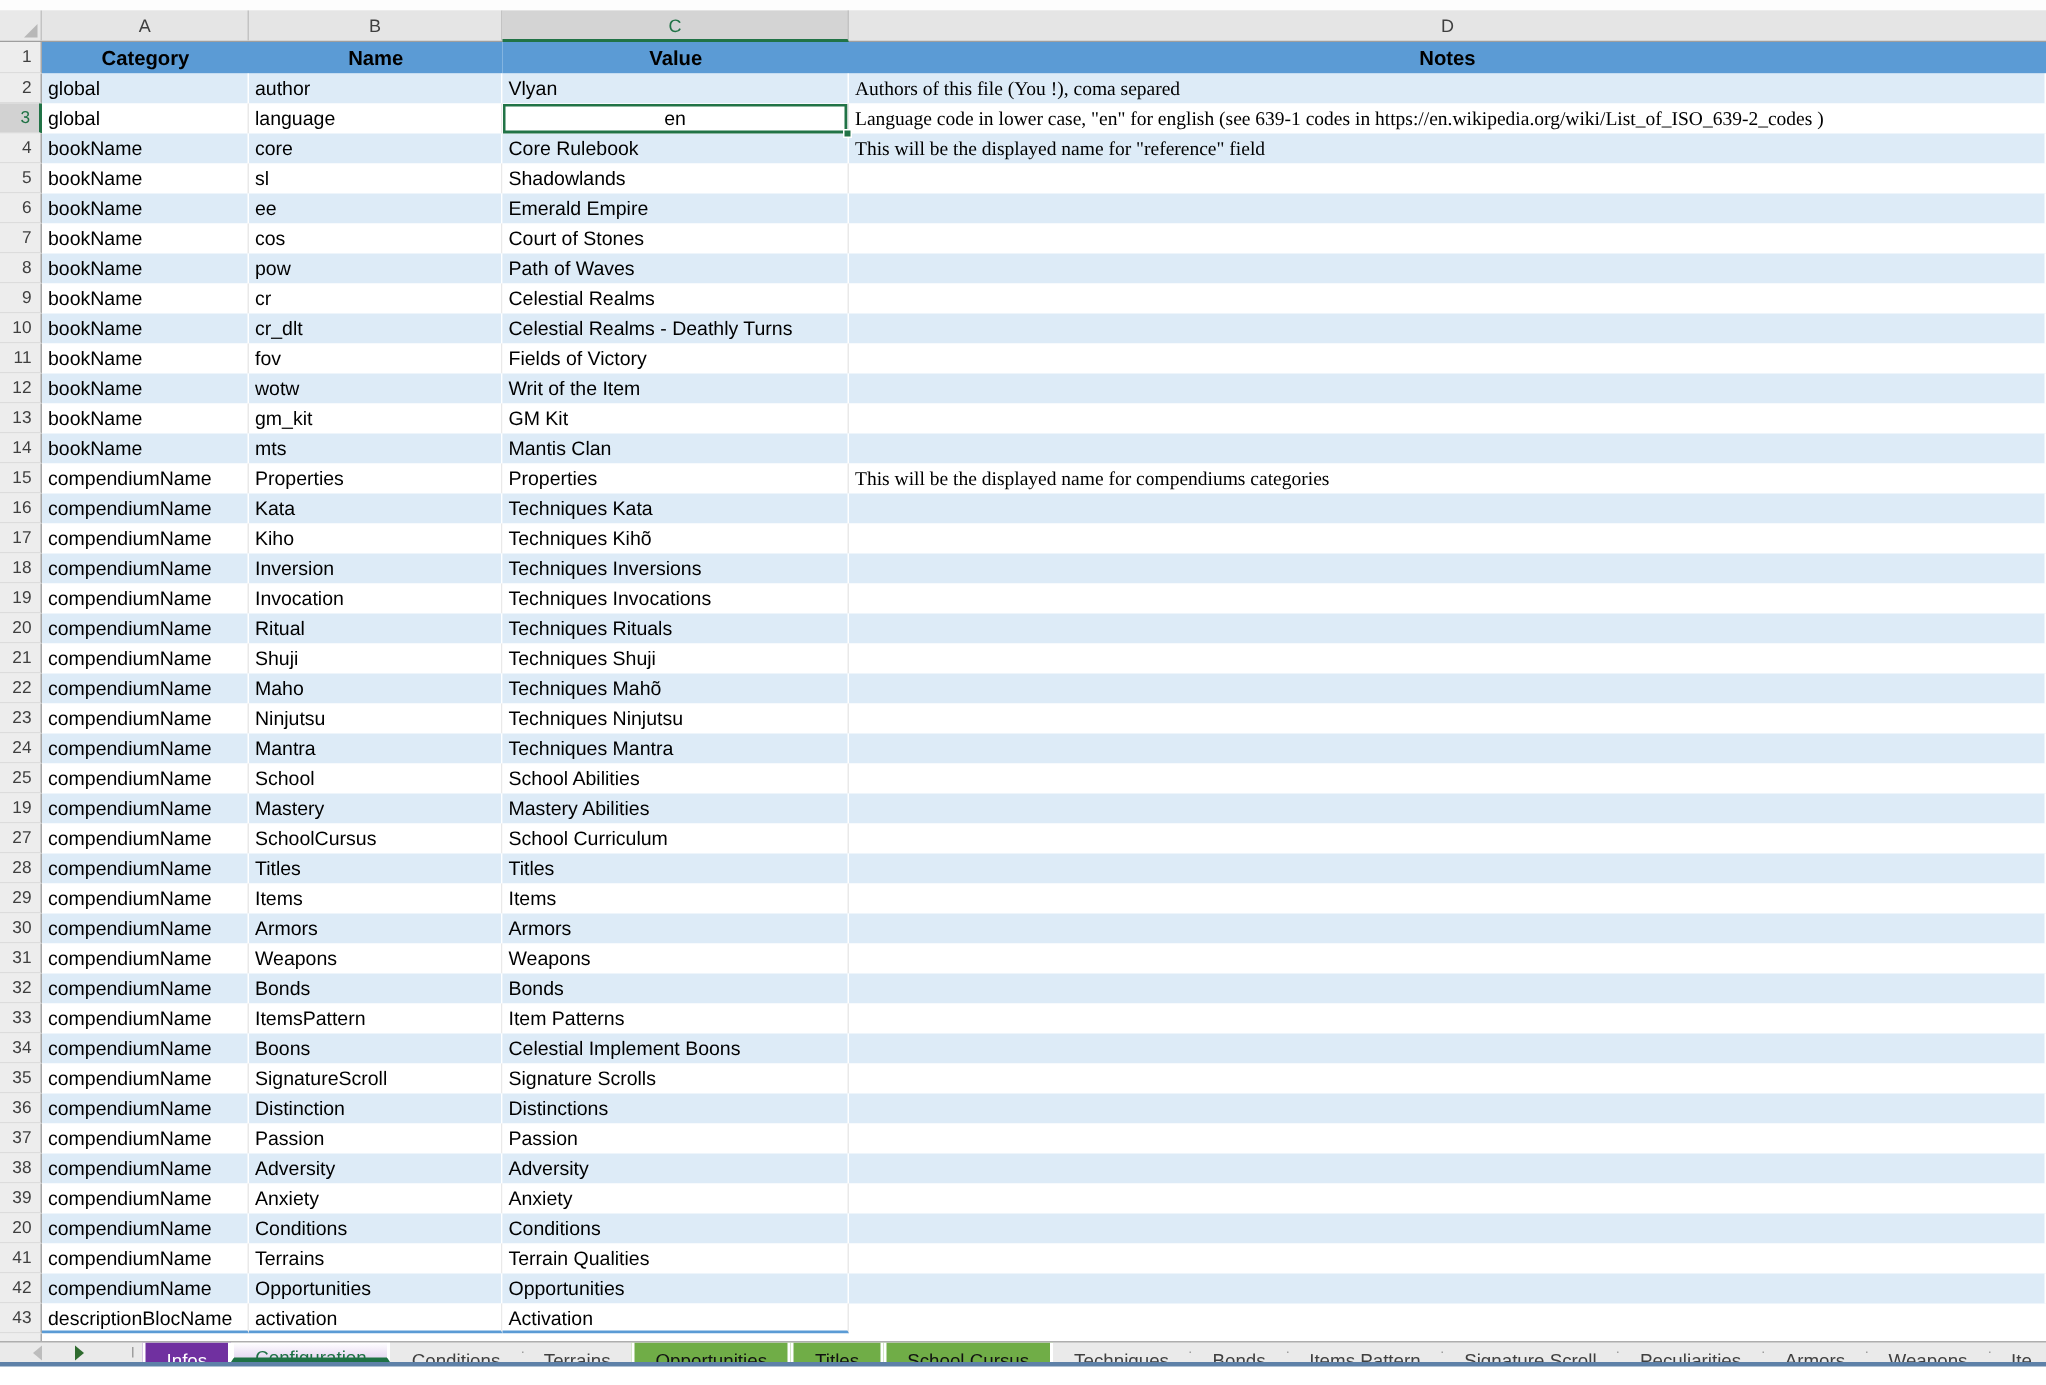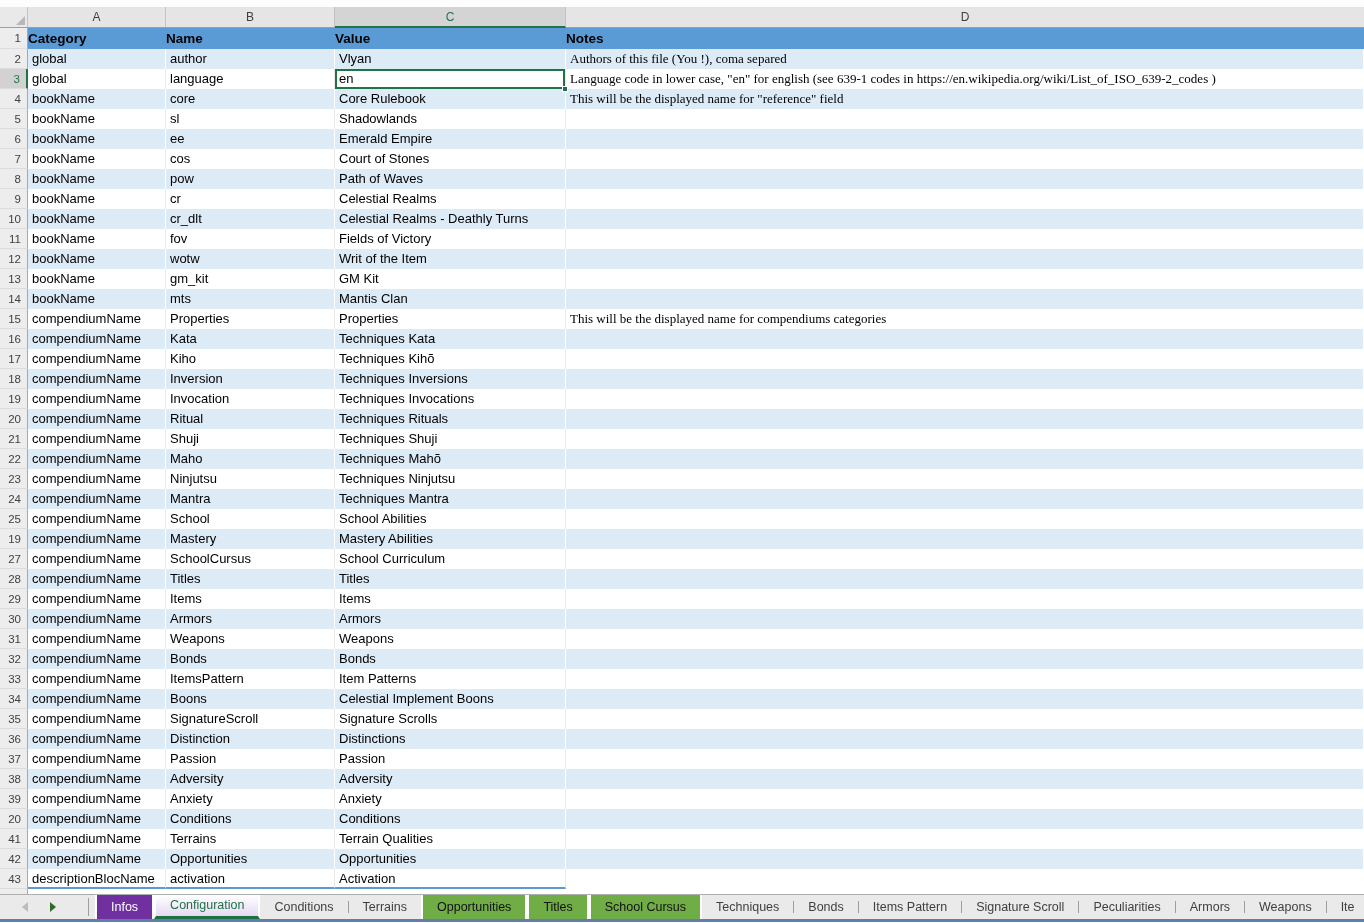--- a/index.html
+++ b/index.html
@@ -20,44 +20,44 @@
                  border-left:9px solid transparent; border-bottom:9px solid #b8b8b8; }
   .w-a  { width:138px; flex:none; }
   .w-b  { width:169px; flex:none; }
   .w-c  { width:231px; flex:none; }
   .w-d  { flex:1 1 auto; min-width:0; }
 
   
   #header-row { display:flex; height:21px; }
   #header-row .rowhdr { height:21px; line-height:21px; }
   #header-row .hcell { background:#5b9bd5; color:#000; font-weight:bold; font-size:13.5px;
-                       text-align:left; line-height:21px; height:21px; overflow:hidden; white-space:nowrap; }
+                       text-align:center; line-height:21px; height:21px; overflow:hidden; white-space:nowrap; }
 
   
   .row { display:flex; height:20px; }
   .rowhdr { width:28px; flex:none; background:#ededed; font-size:11.5px; color:#3f3f3f;
             text-align:right; padding-right:6px; line-height:20px; height:20px;
             border-right:1px solid #a8a8a8; border-bottom:1px solid #dcdcdc; }
   .rowhdr.sel-row { background:#d2d2d2; color:#217346; border-right:2px solid #217346; }
   .cell { font-size:13px; line-height:20px; height:20px; padding:0 4px; color:#000;
           white-space:nowrap; overflow:hidden; background:#fff; border-right:1px solid #e9e9e9; }
   .row.band .cell { background:#ddebf7; border-right:1px solid #ffffff; }
   .cell.w-d { border-right:none;font-family:Liberation Serif, serif; }
   .row.last .cell { border-bottom:2px solid #5b9bd5; }
-  .cell.sel { position:relative; box-shadow:inset 0 0 0 2px #217346; overflow:visible; z-index:3; }
+  .cell.sel { position:relative; box-shadow:inset 0 0 0 2px #217346; overflow:visible; z-index:3;text-align:center; }
   .cell.sel .fill-handle { position:absolute; right:-3px; bottom:-3px; width:6px; height:6px;
                            background:#217346; border:1px solid #fff; z-index:4; }
 
   
   #partial-row { display:flex; height:5px; }
   #partial-row .rh { width:28px; flex:none; background:#ededed; border-right:1px solid #a8a8a8; }
   #partial-row .rest { flex:1; background:#fff; }
 
   
-  #tabbar { display:flex; align-items:stretch; height:25px; background:#eaeaea;
+  #tabbar { display:flex; align-items:stretch; height:14px; background:#eaeaea;
             border-top:1px solid #aeaeae; overflow:hidden; }
   #tab-nav { display:flex; align-items:center; width:88px; flex:none; gap:22px; padding-left:22px; }
   .nav-arrow { width:0; height:0; }
   .nav-arrow.left  { border-top:5px solid transparent; border-bottom:5px solid transparent; border-right:6px solid #bdbdbd; }
   .nav-arrow.right { border-top:5px solid transparent; border-bottom:5px solid transparent; border-left:6px solid #2f6b2f; }
   #tab-nav-sep { width:1px; background:#9e9e9e; margin:3px 6px 3px 0; flex:none; }
   .tab { padding:0 14px; font-size:12.5px; line-height:24px; white-space:nowrap; color:#3f3f3f;
          flex:none; text-align:center; }
   .tab.purple { background:#7030a0; color:#fff; border-left:2px solid #fff; border-right:2px solid #fff; }
   .tab.green  { background:#70ad47; color:#111; border-left:2px solid #fff; border-right:2px solid #fff; }

